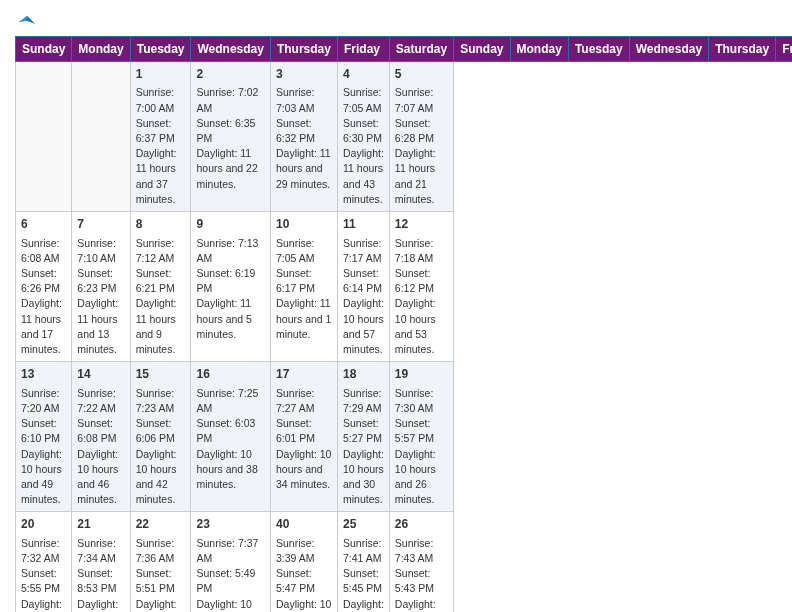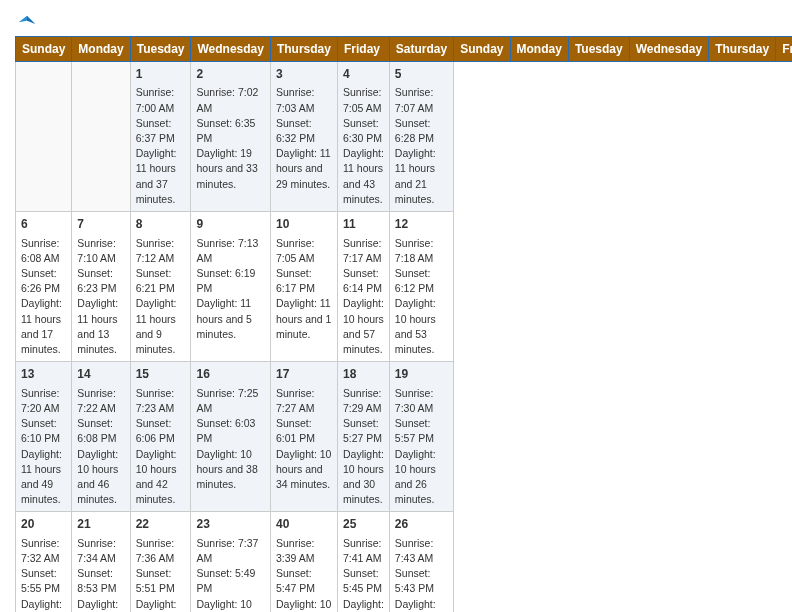--- a/index.html
+++ b/index.html
@@ -47,21 +47,21 @@
       font-size: 15px;
       color: #555;
       margin-top: 2px;
     }
     table {
       width: 100%;
       border-collapse: collapse;
       font-size: 11px;
     }
     thead tr th {
-      background-color: #a16207;
+      background-color: #701a75;
       color: #fff;
       text-align: left;
       padding: 5px 6px;
       font-size: 12px;
       font-weight: bold;
       border: 1px solid #2a6aae;
       margin-top: 8px;
     }
     tbody tr td {
       border: 1px solid #ccc;
@@ -134,21 +134,21 @@
         <td>
           <span class="day-number">1</span>
           <div>Sunrise: 7:00 AM</div>
           <div>Sunset: 6:37 PM</div>
           <div>Daylight: 11 hours and 37 minutes.</div>
         </td>
         <td>
           <span class="day-number">2</span>
           <div>Sunrise: 7:02 AM</div>
           <div>Sunset: 6:35 PM</div>
-          <div>Daylight: 19 hours and 33 minutes.</div>
+          <div>Daylight: 11 hours and 22 minutes.</div>
         </td>
         <td>
           <span class="day-number">3</span>
           <div>Sunrise: 7:03 AM</div>
           <div>Sunset: 6:32 PM</div>
           <div>Daylight: 11 hours and 29 minutes.</div>
         </td>
         <td>
           <span class="day-number">4</span>
           <div>Sunrise: 7:05 AM</div>
@@ -204,21 +204,21 @@
           <div>Sunrise: 7:18 AM</div>
           <div>Sunset: 6:12 PM</div>
           <div>Daylight: 10 hours and 53 minutes.</div>
         </td>
       </tr>
       <tr>
         <td>
           <span class="day-number">13</span>
           <div>Sunrise: 7:20 AM</div>
           <div>Sunset: 6:10 PM</div>
-          <div>Daylight: 11 hours and 49 minutes.</div>
+          <div>Daylight: 10 hours and 49 minutes.</div>
         </td>
         <td>
           <span class="day-number">14</span>
           <div>Sunrise: 7:22 AM</div>
           <div>Sunset: 6:08 PM</div>
           <div>Daylight: 10 hours and 46 minutes.</div>
         </td>
         <td>
           <span class="day-number">15</span>
           <div>Sunrise: 7:23 AM</div>

